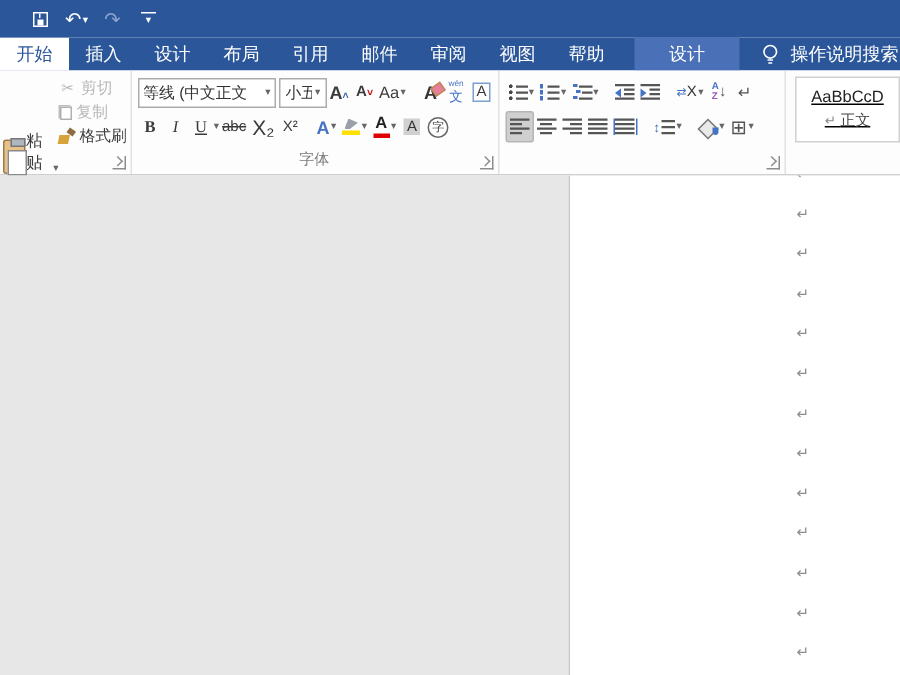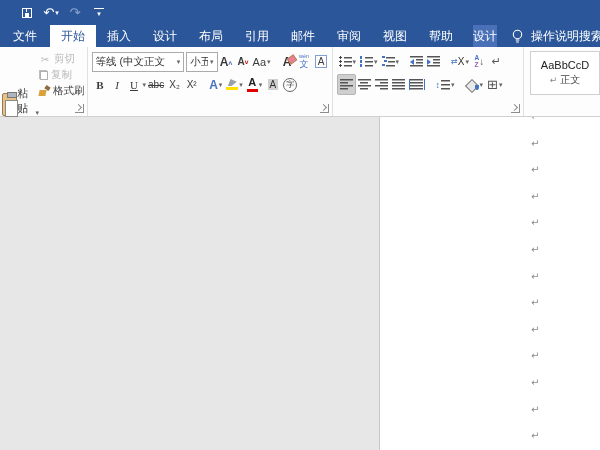--- a/index.html
+++ b/index.html
@@ -116,21 +116,21 @@
   .sort .az { display:flex; flex-direction:column; font-size:6.5px; font-weight:bold; }
   .sort .a { color:#4472c4; } .sort .z { color:#9b59b6; }
   .sort .dn { font-size:10px; color:#555; }
   .pm { font-size:11px; color:#555; }
   .bucket { position:relative; width:13px; height:12px; }
   .bucket::before { content:""; position:absolute; left:1px; top:2px; width:8px; height:8px; background:#e9e9e9; border:1px solid #777; transform:rotate(45deg); }
   .bucket::after { content:""; position:absolute; right:0; bottom:1px; width:4px; height:5px; background:#4472c4; border-radius:0 0 50% 50%; }
   .grid { font-size:13px; color:#555; line-height:1; }
 
   
-  .g-styles { flex:1; border-right:none; }
+  .g-styles { flex:1; border-right:none;text-decoration:underline; }
   .style-card { width:70px; margin:4px 0 0 6px; height:44px; border:1px solid #d0d0d0; background:#fff; display:flex; flex-direction:column; align-items:center; justify-content:center; gap:2px; }
   .style-card .prev { font-size:11px; color:#222; white-space:nowrap; }
   .style-card .nm { font-size:10px; color:#444; white-space:nowrap; }
   .style-card .nm .mk { color:#888; font-size:9px; }
 
   
   .docarea { flex:1; background:var(--doc-bg,#e7e7e7); position:relative; overflow:hidden; }
   .page { position:absolute; left:379px; top:0; bottom:0; width:240px; background:#fff; border-left:1px solid #c9c9c9; }
   .pmark { position:absolute; left:151px; font-size:10px; color:var(--mark-gray,#8c8c8c); font-family:"DejaVu Sans",sans-serif; line-height:1; }
 </style>
@@ -151,21 +151,20 @@
       <span class="qbtn dim">
           <span class="glyph">↷</span>
         </span>
       <span class="qbtn">
           <span class="qat-more">▾</span>
         </span>
     </div>
   </div>
 
   <div class="tabrow">
-    <span class="tab first">文件</span>
     <span class="tab active">开始</span>
     <span class="tab">插入</span>
     <span class="tab">设计</span>
     <span class="tab">布局</span>
     <span class="tab">引用</span>
     <span class="tab">邮件</span>
     <span class="tab">审阅</span>
     <span class="tab">视图</span>
     <span class="tab">帮助</span>
     <span class="tab ctx">设计</span>
@@ -240,21 +239,21 @@
           <span class="rbtn">
               <span class="abox">A</span>
             </span>
         </div>
         <div class="rrow">
           <span class="rbtn b">B</span>
           <span class="rbtn i">I</span>
           <span class="rbtn u">U</span>
             <span class="caret">▾</span>
           <span class="rbtn strike">abc</span>
-          <span class="rbtn" style="font-size:10px">X₂</span>
+          <span class="rbtn" style="font-size:14px">X₂</span>
           <span class="rbtn" style="font-size:10px">X²</span>
           <span class="vsep"></span>
           <span class="rbtn">
               <span class="fx">A</span>
               <span class="caret">▾</span>
             </span>
           <span class="rbtn">
               <span class="hl">
                 <span class="pen"></span>
                 <span class="bar"></span>
@@ -269,20 +268,21 @@
               <span class="caret">▾</span>
             </span>
           <span class="rbtn">
               <span class="shadeA">A</span>
             </span>
           <span class="rbtn">
               <span class="circ">字</span>
             </span>
         </div>
       </div>
+      <div class="glabel">字体</div>
       <span class="launcher"></span>
     </div>
 
     <div class="group g-para">
       <div class="gbody">
         <div class="rrow">
           <span class="rbtn">
               <span class="lines ico-ul"></span>
               <span class="caret">▾</span>
             </span>

